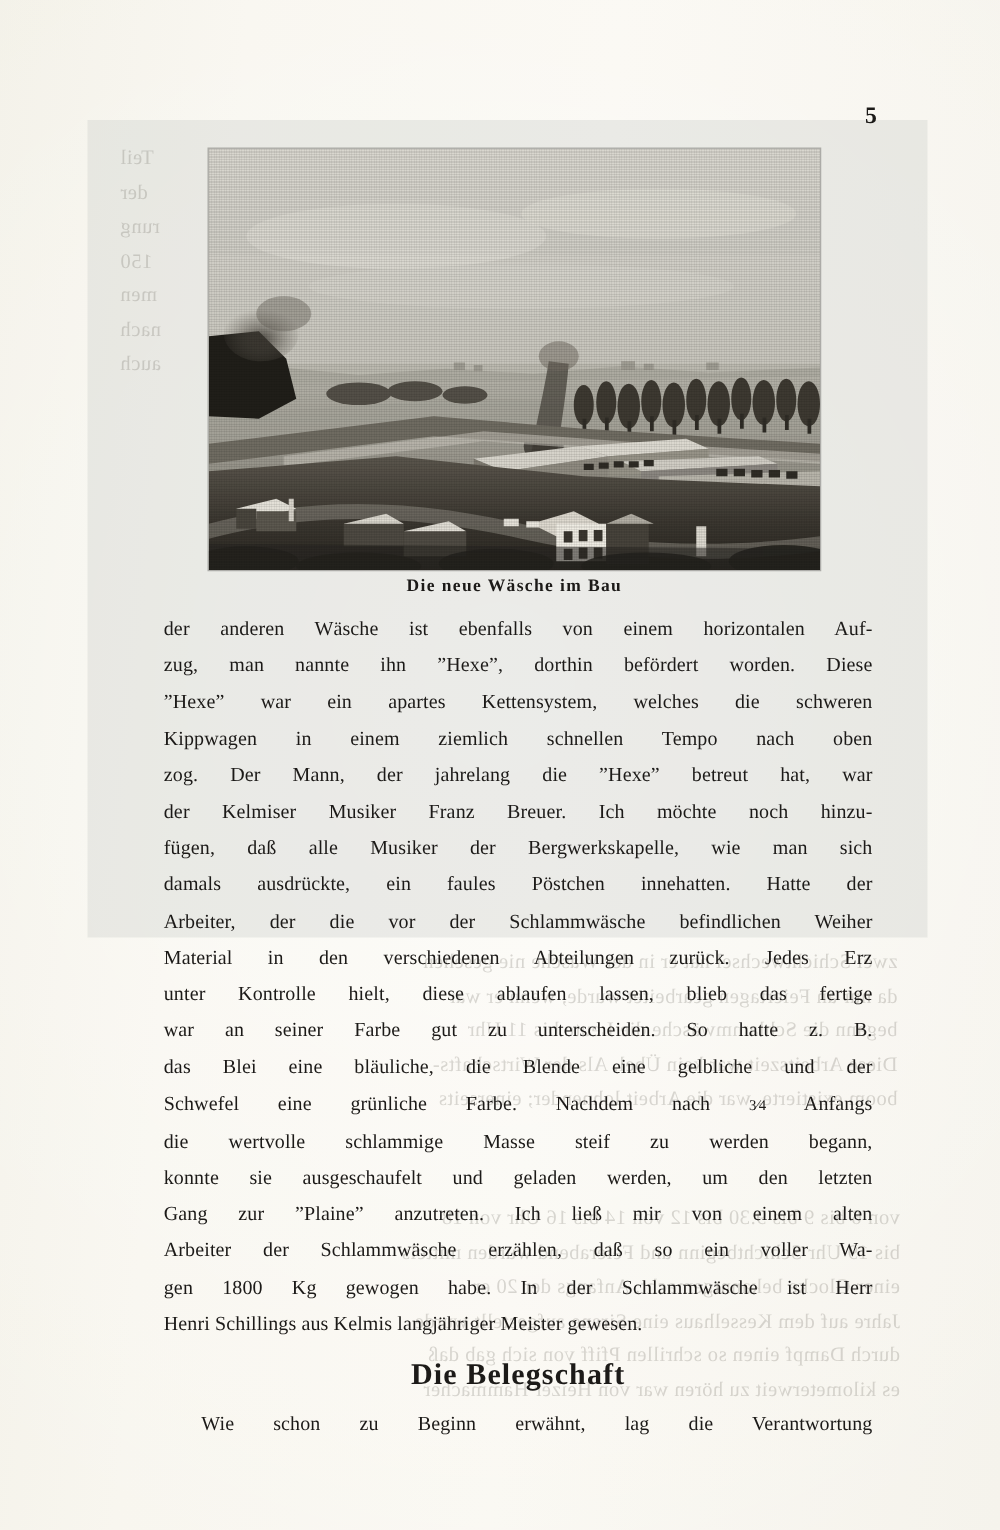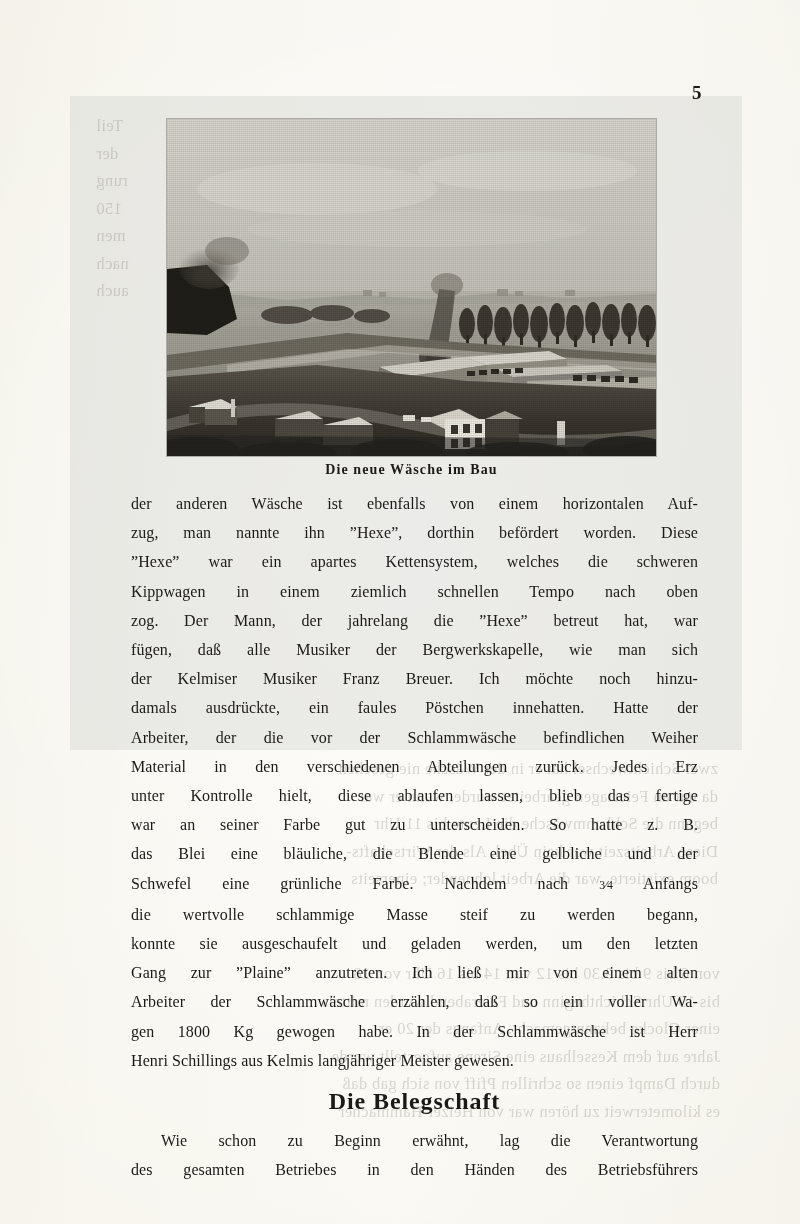--- a/index.html
+++ b/index.html
@@ -345,38 +345,37 @@
   <div id="figure-caption">Die neue Wäsche im Bau</div>
 
   <div id="body-text">
 
     <p class="para">
       <span class="jline">der anderen Wäsche ist ebenfalls von einem horizontalen Auf-</span>
       <span class="jline">zug, man nannte ihn ”Hexe”, dorthin befördert worden. Diese</span>
       <span class="jline">”Hexe” war ein apartes Kettensystem, welches die schweren</span>
       <span class="jline">Kippwagen in einem ziemlich schnellen Tempo nach oben</span>
       <span class="jline">zog. Der Mann, der jahrelang die ”Hexe” betreut hat, war</span>
+      <span class="jline">der Kelmiser Musiker Franz Breuer. Ich möchte noch hinzu-</span>
       <span class="jline">fügen, daß alle Musiker der Bergwerkskapelle, wie man sich</span>
-      <span class="jline">der Kelmiser Musiker Franz Breuer. Ich möchte noch hinzu-</span>
       <span class="jline">damals ausdrückte, ein faules Pöstchen innehatten. Hatte der</span>
       <span class="jline">Arbeiter, der die vor der Schlammwäsche befindlichen Weiher</span>
       <span class="jline">Material in den verschiedenen Abteilungen zurück. Jedes Erz</span>
       <span class="jline">unter Kontrolle hielt, diese ablaufen lassen, blieb das fertige</span>
       <span class="jline">war an seiner Farbe gut zu unterscheiden. So hatte z. B.</span>
       <span class="jline">das Blei eine bläuliche, die Blende eine gelbliche und der</span>
       <span class="jline"><span>Schwefel eine grünliche Farbe. Nachdem nach </span><span class="frac">3</span><span class="frac">⁄</span><span class="frac">4</span><span> Anfangs</span></span>
       <span class="jline">die wertvolle schlammige Masse steif zu werden begann,</span>
       <span class="jline">konnte sie ausgeschaufelt und geladen werden, um den letzten</span>
       <span class="jline">Gang zur ”Plaine” anzutreten. Ich ließ mir von einem alten</span>
       <span class="jline">Arbeiter der Schlammwäsche erzählen, daß so ein voller Wa-</span>
       <span class="jline">gen 1800 Kg gewogen habe. In der Schlammwäsche ist Herr</span>
       <span class="jline last">Henri Schillings aus Kelmis langjähriger Meister gewesen.</span>
     </p>
 
     <h2 id="section-heading">Die Belegschaft</h2>
 
     <p class="para">
       <span class="jline first">Wie schon zu Beginn erwähnt, lag die Verantwortung</span>
-      <span class="jline">des gesamten Betriebes in den Händen des Betriebsführers</span>
     </p>
 
   </div>
 </div>
 
 </body></html>

